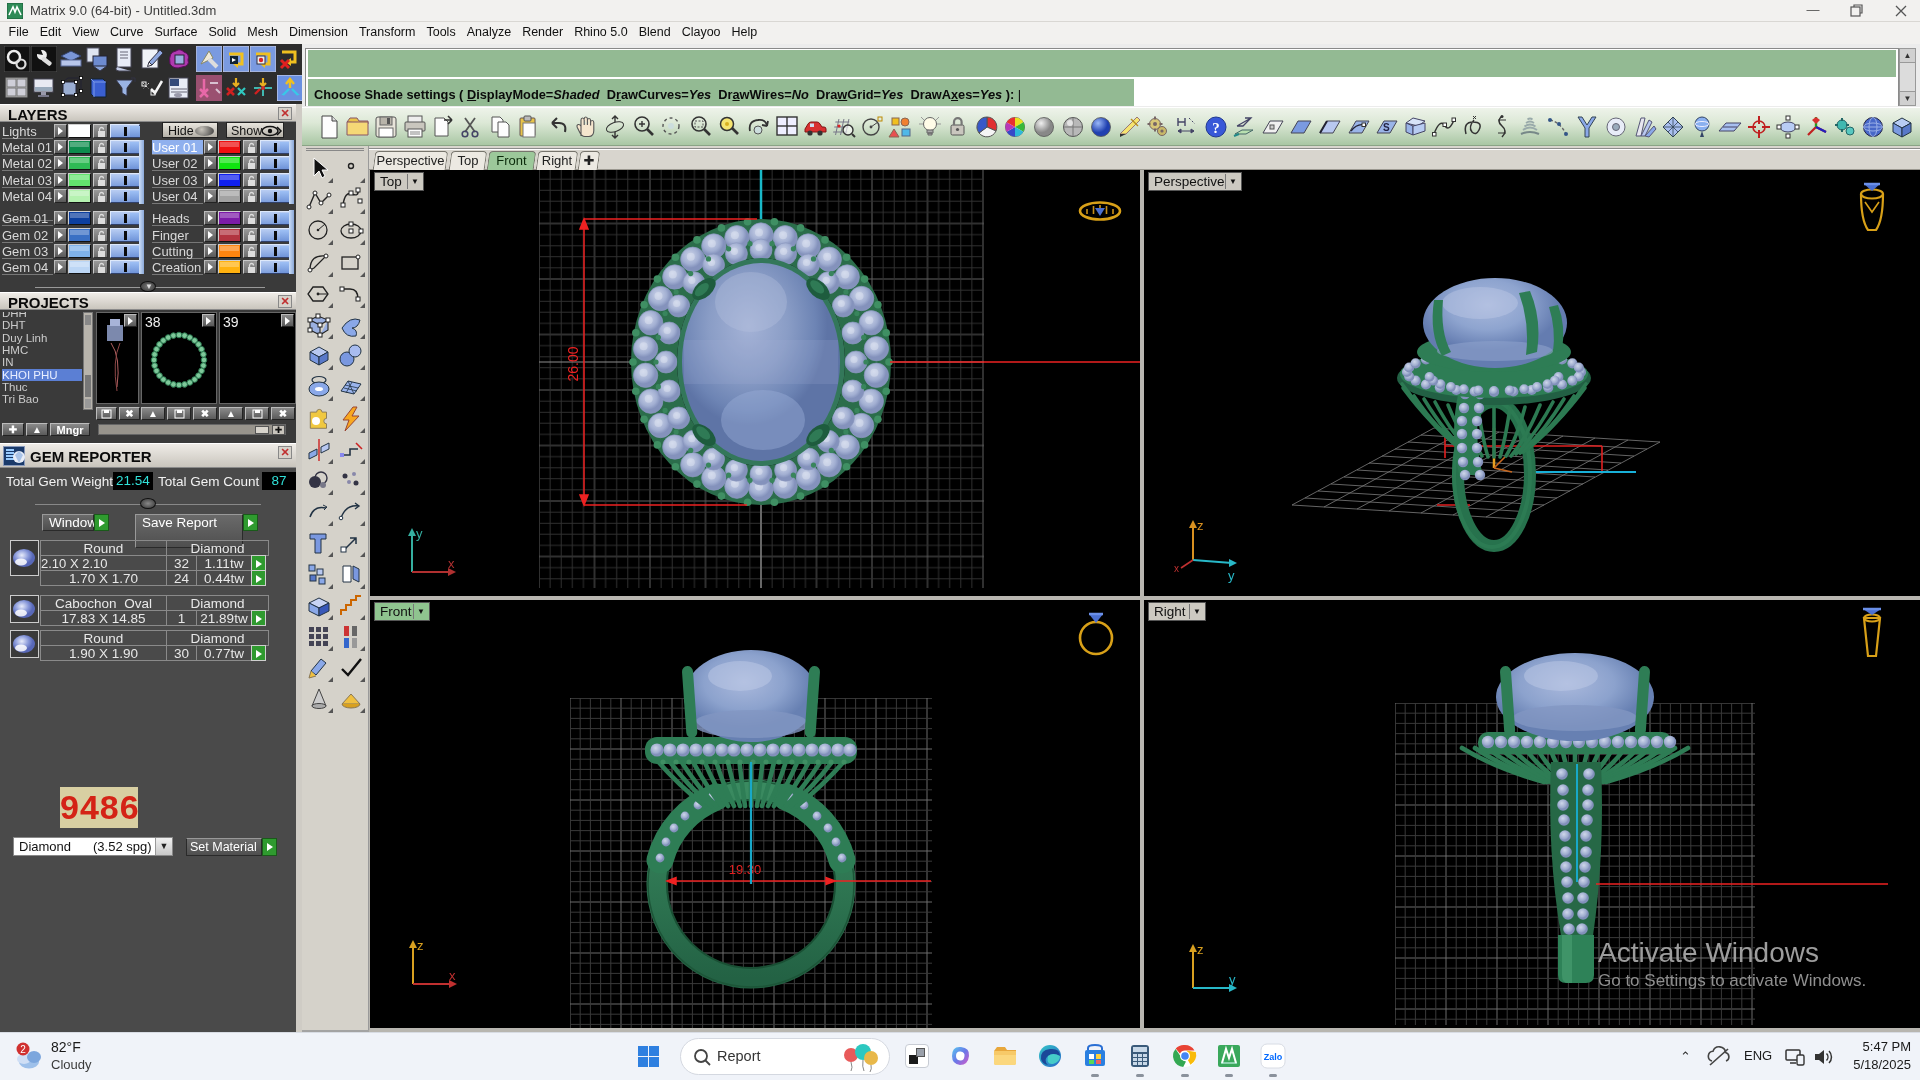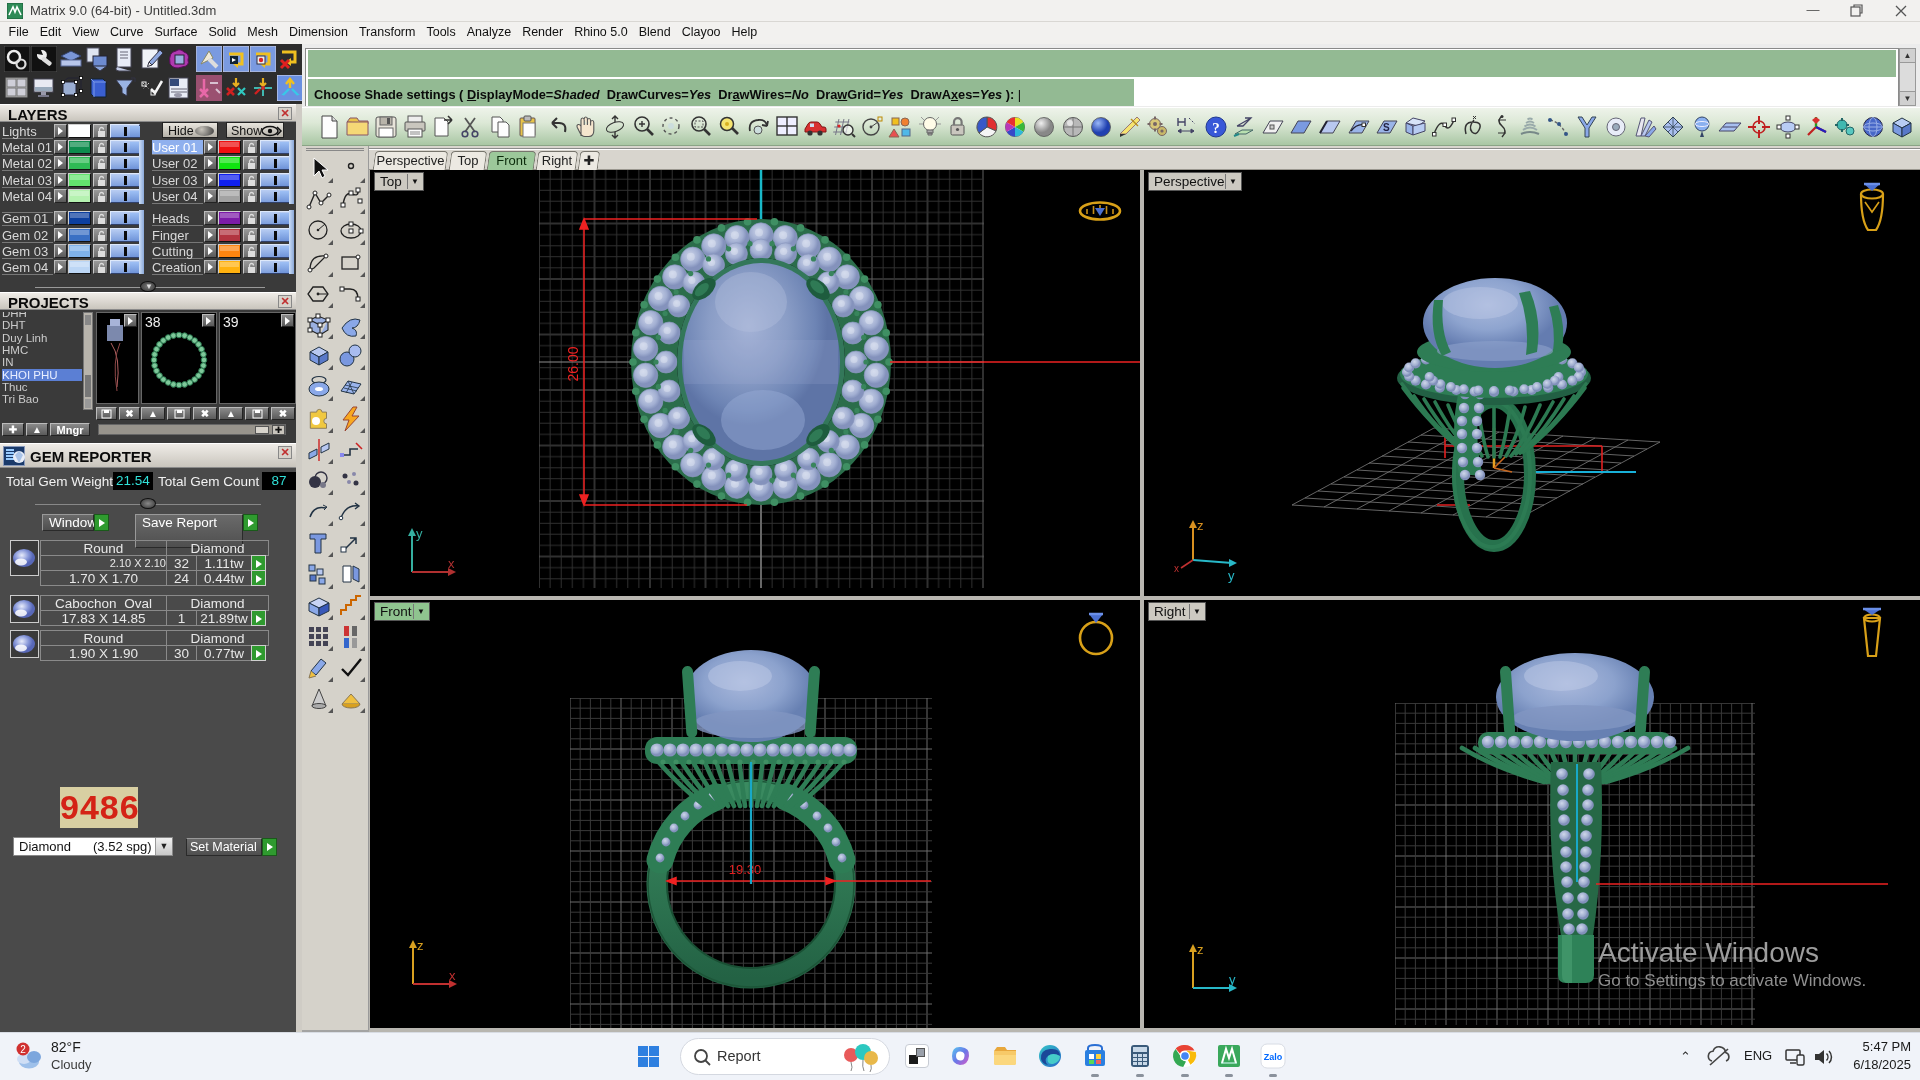--- a/index.html
+++ b/index.html
@@ -809,21 +809,21 @@
       <div class="abs lockbtn" style="left:243px;top:68.6px;width:15px;height:14px;">
         <svg width="13" height="12" style="position:absolute;left:1px;top:1px">
           <rect x="3" y="5" width="7" height="6" fill="#ddd"></rect>
           <path d="M4.5 5 v-1.5 a2 2 0 0 1 4 0" fill="none" stroke="#ddd" stroke-width="1.3"></path>
         </svg>
       </div>
       <div class="abs visbtn" style="left:260px;top:68.6px;width:30px;height:14px;">
         <div class="abs" style="left:12.6px;top:2px;width:3px;height:9px;background:#0a0a0a;"></div>
         <div class="abs" style="left:18.6px;top:1px;width:10.200000000000001px;height:11px;background:linear-gradient(#9ec0f5,#6f93d8);"></div>
       </div>
-      <div class="abs" style="left:2px;top:84.89999999999999px;width:51px;height:24px;font-size:13px;color:#d8d8d8;border-bottom:1px solid #777;white-space:nowrap;">Metal 04</div>
+      <div class="abs" style="left:2px;top:84.89999999999999px;width:51px;height:32px;font-size:13px;color:#d8d8d8;border-bottom:1px solid #777;white-space:nowrap;">Metal 04</div>
       <div class="abs arrbtn" style="left:54px;top:84.89999999999999px;width:13px;height:14px;">
         <span style="width:0;height:0;border-left:5px solid #fff;border-top:4px solid transparent;border-bottom:4px solid transparent;"></span>
       </div>
       <div class="abs swatch" style="left:68px;top:84.89999999999999px;width:23px;height:14px;background:linear-gradient(160deg,#b5f2b0,#b5f2b0);">
         <div style="position:absolute;left:1px;top:1px;right:1px;height:5px;background:rgba(255,255,255,0.28);"></div>
       </div>
       <div class="abs lockbtn" style="left:93px;top:84.89999999999999px;width:15px;height:14px;">
         <svg width="13" height="12" style="position:absolute;left:1px;top:1px">
           <rect x="3" y="5" width="7" height="6" fill="#ddd"></rect>
           <path d="M4.5 5 v-1.5 a2 2 0 0 1 4 0" fill="none" stroke="#ddd" stroke-width="1.3"></path>
@@ -1128,21 +1128,21 @@
                 <stop offset="0" stop-color="#e8ecfa"></stop>
                 <stop offset="0.6" stop-color="#8a9ada"></stop>
                 <stop offset="1" stop-color="#5868b8"></stop>
               </radialGradient>
             </defs>
             <ellipse cx="13" cy="17" rx="11" ry="9" fill="url(#gg72)"></ellipse>
             <ellipse cx="10" cy="21" rx="6" ry="3.5" fill="#fff" opacity="0.85"></ellipse>
           </svg></div>
         <div class="abs" style="left:40px;top:72px;width:127px;height:16px;border:1px solid #8a8a8a;color:#e8e8e8;font-size:13.5px;text-align:center;line-height:15px;">Round</div>
         <div class="abs" style="left:166px;top:72px;width:103px;height:16px;border:1px solid #8a8a8a;color:#e8e8e8;font-size:13.5px;text-align:center;line-height:15px;">Diamond</div>
-        <div class="abs" style="left:40px;top:87px;width:127px;height:16px;border:1px solid #8a8a8a;color:#e8e8e8;font-size:11px;text-align:right;line-height:15px;">2.10 X 2.10</div>
+        <div class="abs" style="left:40px;top:87px;width:127px;height:16px;border:1px solid #8a8a8a;color:#e8e8e8;font-size:13px;text-align:left;line-height:15px;">2.10 X 2.10</div>
         <div class="abs" style="left:166px;top:87px;width:31px;height:16px;border:1px solid #8a8a8a;color:#e8e8e8;font-size:13.5px;text-align:center;line-height:15px;">32</div>
         <div class="abs" style="left:196px;top:87px;width:56px;height:16px;border:1px solid #8a8a8a;color:#e8e8e8;font-size:13.5px;text-align:center;line-height:15px;">1.11tw</div>
         <div class="abs" style="left:251px;top:87px;width:15px;height:16px;background:#2f9a2f;border:1px solid #cfcfcf;">
           <span style="position:absolute;left:4px;top:3.5px;width:0;height:0;border-left:6px solid #fff;border-top:4.5px solid transparent;border-bottom:4.5px solid transparent;"></span>
         </div>
         <div class="abs" style="left:40px;top:102px;width:127px;height:16px;border:1px solid #8a8a8a;color:#e8e8e8;font-size:13.5px;text-align:center;line-height:15px;">1.70 X 1.70</div>
         <div class="abs" style="left:166px;top:102px;width:31px;height:16px;border:1px solid #8a8a8a;color:#e8e8e8;font-size:13.5px;text-align:center;line-height:15px;">24</div>
         <div class="abs" style="left:196px;top:102px;width:56px;height:16px;border:1px solid #8a8a8a;color:#e8e8e8;font-size:13.5px;text-align:center;line-height:15px;">0.44tw</div>
         <div class="abs" style="left:251px;top:102px;width:15px;height:16px;background:#2f9a2f;border:1px solid #cfcfcf;">
           <span style="position:absolute;left:4px;top:3.5px;width:0;height:0;border-left:6px solid #fff;border-top:4.5px solid transparent;border-bottom:4.5px solid transparent;"></span>
@@ -1931,14 +1931,14 @@
       <svg class="abs" style="left:1784px;top:13px" width="22" height="22">
         <rect x="2" y="4" width="14" height="10" rx="1" fill="none" stroke="#333" stroke-width="1.5"></rect>
         <path d="M6 17 h6" stroke="#333" stroke-width="1.5"></path>
         <rect x="13" y="9" width="7" height="10" rx="1.5" fill="#f0f3f9" stroke="#333" stroke-width="1.4"></rect>
       </svg>
       <svg class="abs" style="left:1812px;top:13px" width="22" height="22">
         <path d="M3 8 v6 h4 l5 4 V4 L7 8 z" fill="#333"></path>
         <path d="M14.5 7.5 a5 5 0 0 1 0 7 M17 5 a8.5 8.5 0 0 1 0 12" fill="none" stroke="#333" stroke-width="1.5"></path>
       </svg>
       <div class="abs" style="left:1845px;top:6px;width:66px;text-align:right;font-size:13px;color:#1a1a1a;">5:47 PM</div>
-      <div class="abs" style="left:1838px;top:24px;width:73px;text-align:right;font-size:13px;color:#1a1a1a;">6/18/2025</div>
+      <div class="abs" style="left:1838px;top:24px;width:73px;text-align:right;font-size:13px;color:#1a1a1a;">5/18/2025</div>
     </div>
   </div>
 </body></html>

